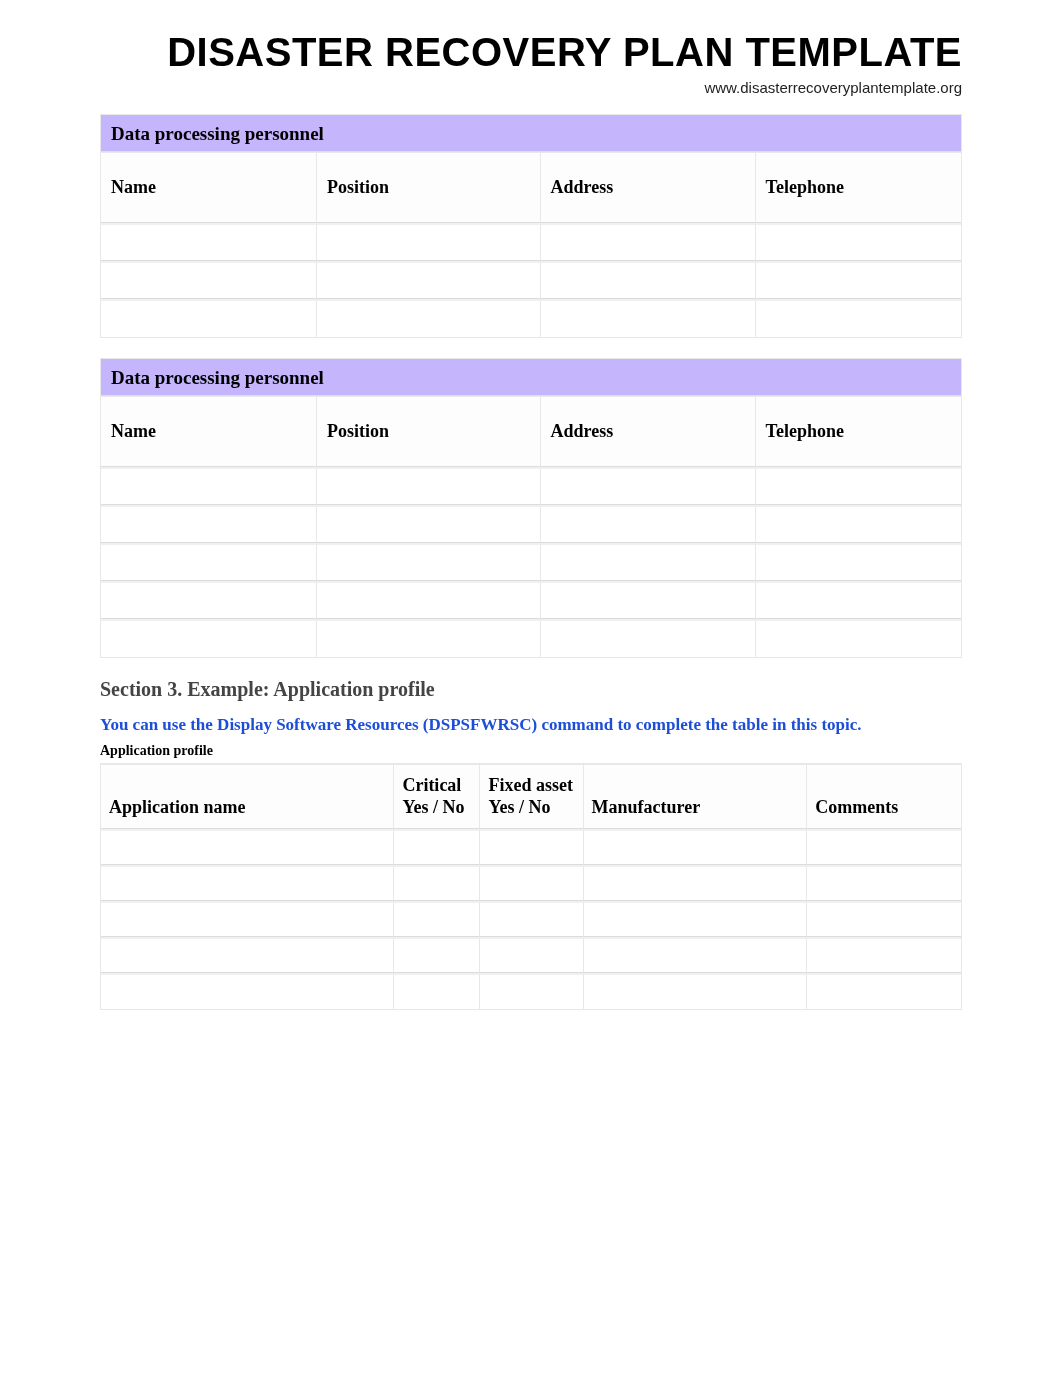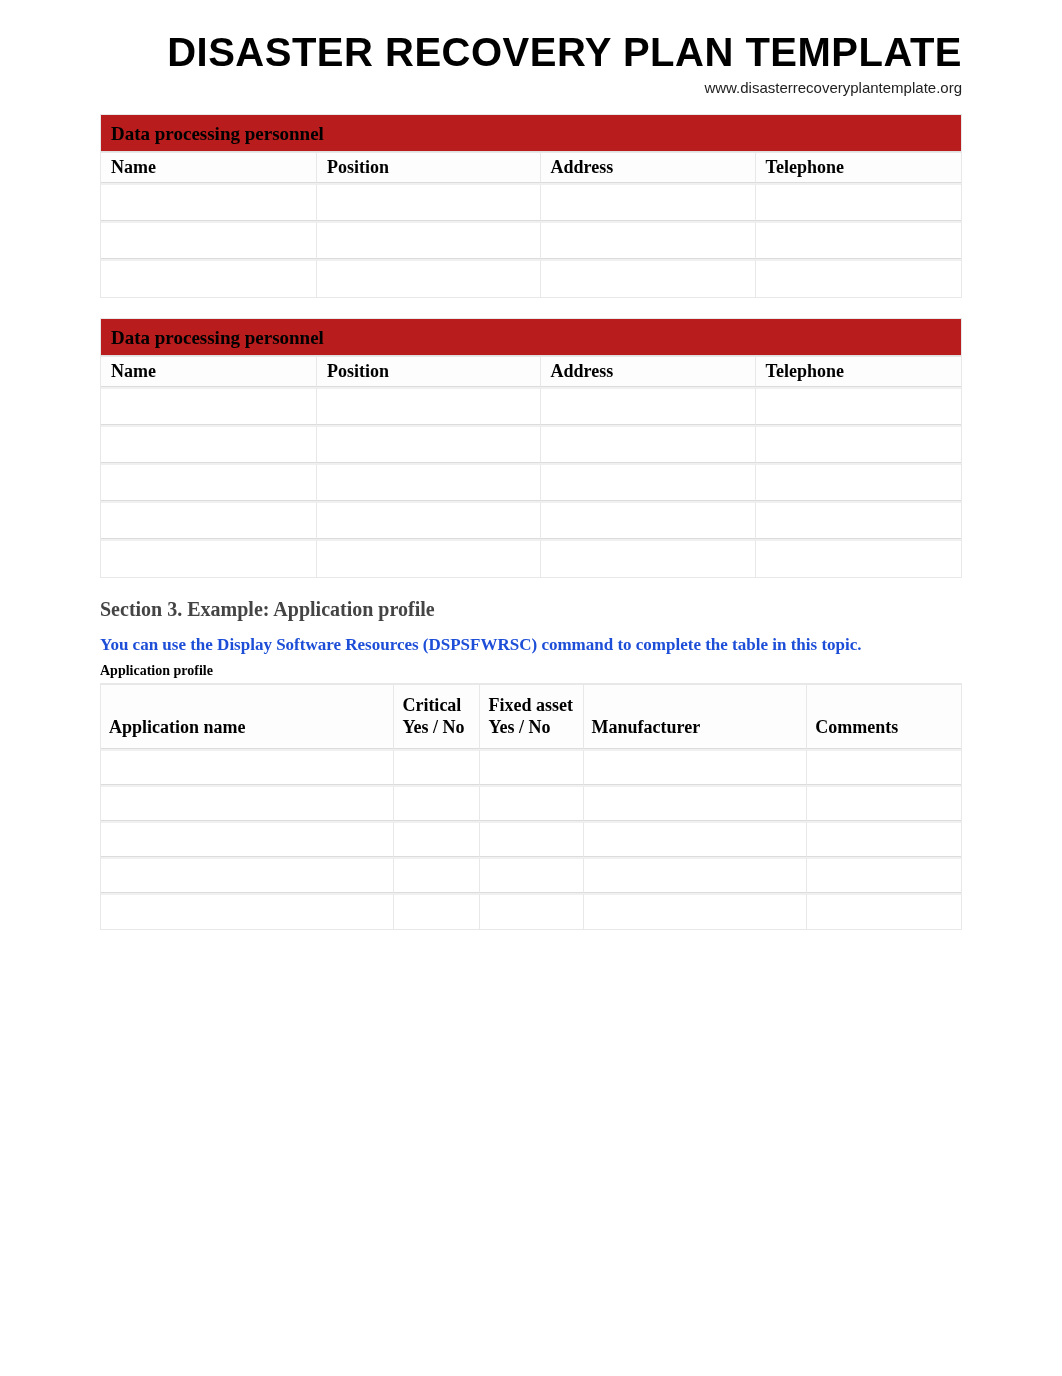--- a/index.html
+++ b/index.html
@@ -33,28 +33,28 @@
       border-spacing: 0;
       margin-bottom: 20px;
       border: 1px solid #e8e8e8;
     }
     .table-title-row td {
       font-family: Georgia, 'Times New Roman', serif;
       font-weight: bold;
       font-size: 19px;
       padding: 8px 10px 6px 10px;
       border-bottom: 1px solid #e0e0e0;
-      background: #b91c1c;
+      background: #c4b5fd;
     }
     .header-row th {
       font-family: Georgia, 'Times New Roman', serif;
       font-weight: bold;
       font-size: 18px;
       text-align: left;
-      padding: 4px 10px;
+      padding: 24px 10px;
       border-top: 1px solid #e8e8e8;
       border-bottom: 1px solid #dcdcdc;
       border-left: 1px solid #e8e8e8;
       background: #fdfdfd;
     }
     .header-row th:first-child {
       border-left: none;
     }
     .data-row td {
       height: 38px;

